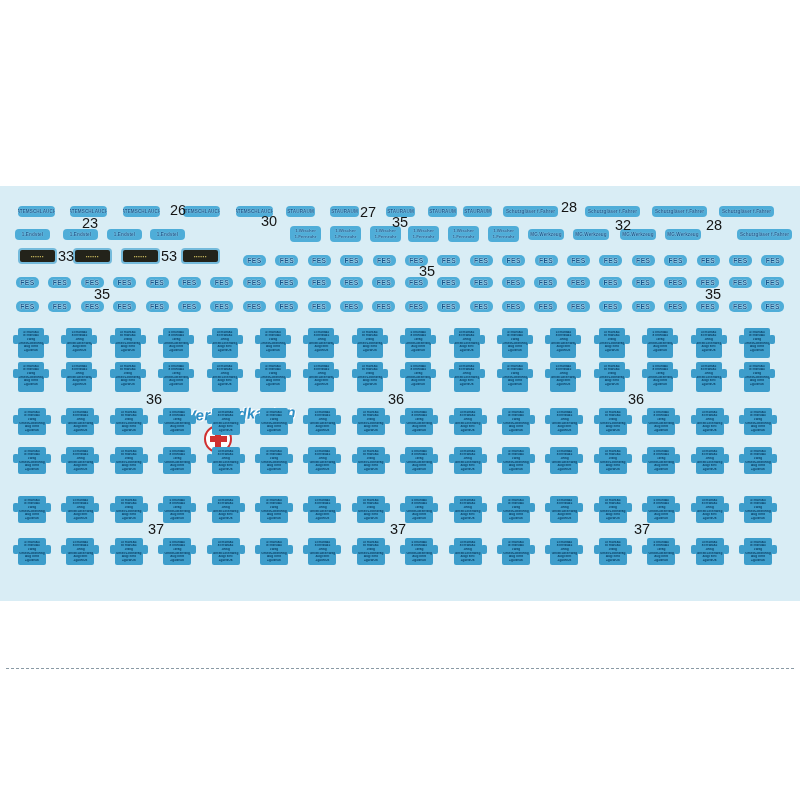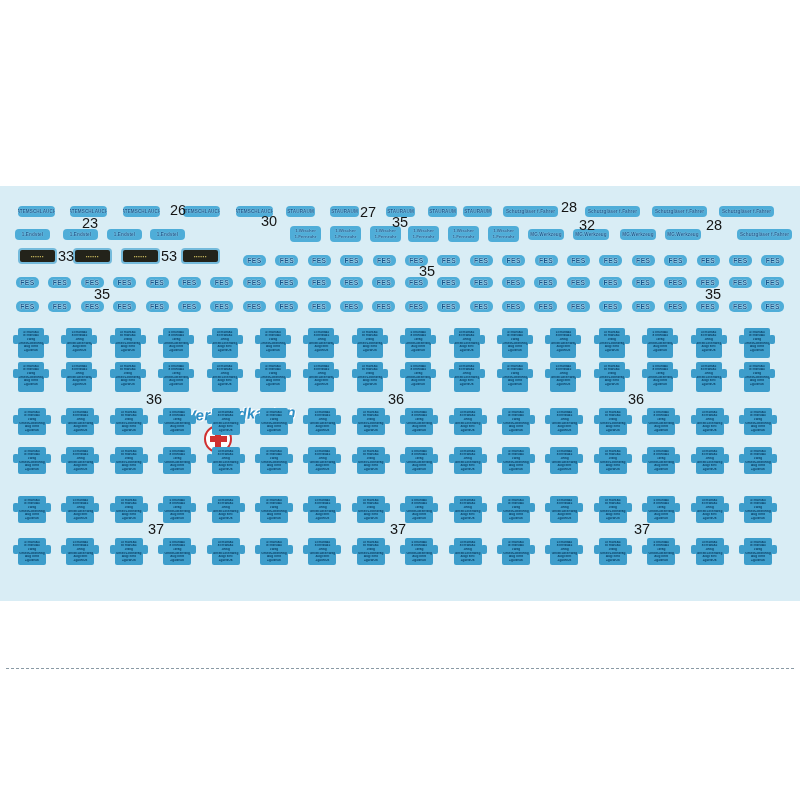--- a/index.html
+++ b/index.html
@@ -936,21 +936,21 @@
       <span class="ln">GmStrZdtSnWkg</span>
       <span class="ln">AugTkfnt</span>
       <span class="ln">Zg5lWOk</span>
     </div>
     <div class="num" style="left: 170px; top: 203px;">26</div>
     <div class="num" style="left: 360px; top: 205px;">27</div>
     <div class="num" style="left: 561px; top: 200px;">28</div>
     <div class="num" style="left: 82px; top: 216px;">23</div>
     <div class="num" style="left: 261px; top: 214px;">30</div>
     <div class="num" style="left: 392px; top: 215px;">35</div>
-    <div class="num" style="left: 579px; top: 218px;">32</div>
+    <div class="num" style="left: 615px; top: 218px;">32</div>
     <div class="num" style="left: 706px; top: 218px;">28</div>
     <div class="num" style="left: 58px; top: 249px;">33</div>
     <div class="num" style="left: 161px; top: 249px;">53</div>
     <div class="num" style="left: 419px; top: 264px;">35</div>
     <div class="num" style="left: 94px; top: 287px;">35</div>
     <div class="num" style="left: 705px; top: 287px;">35</div>
     <div class="num" style="left: 146px; top: 392px;">36</div>
     <div class="num" style="left: 388px; top: 392px;">36</div>
     <div class="num" style="left: 628px; top: 392px;">36</div>
     <div class="num" style="left: 148px; top: 522px;">37</div>

